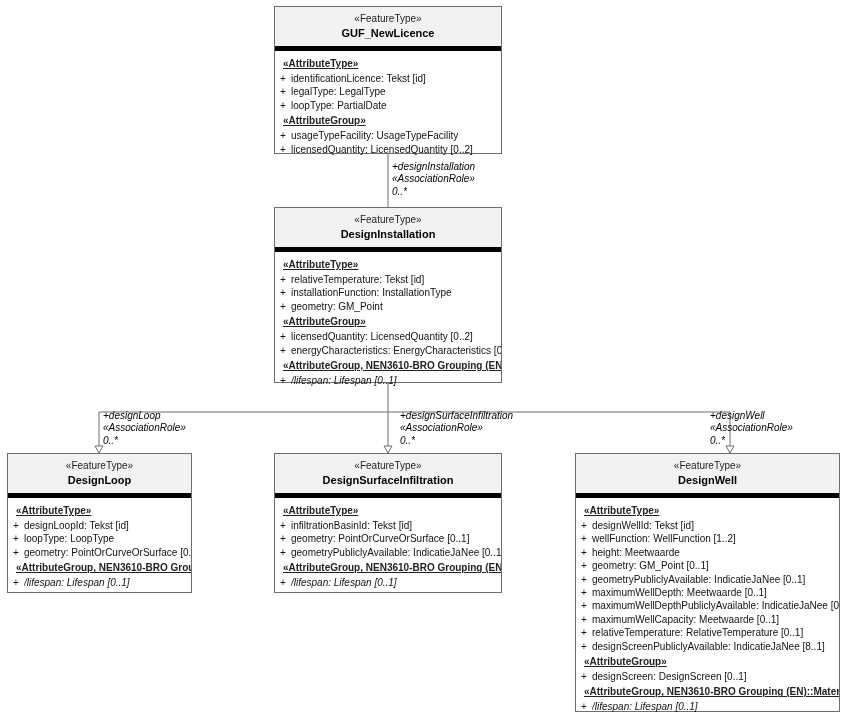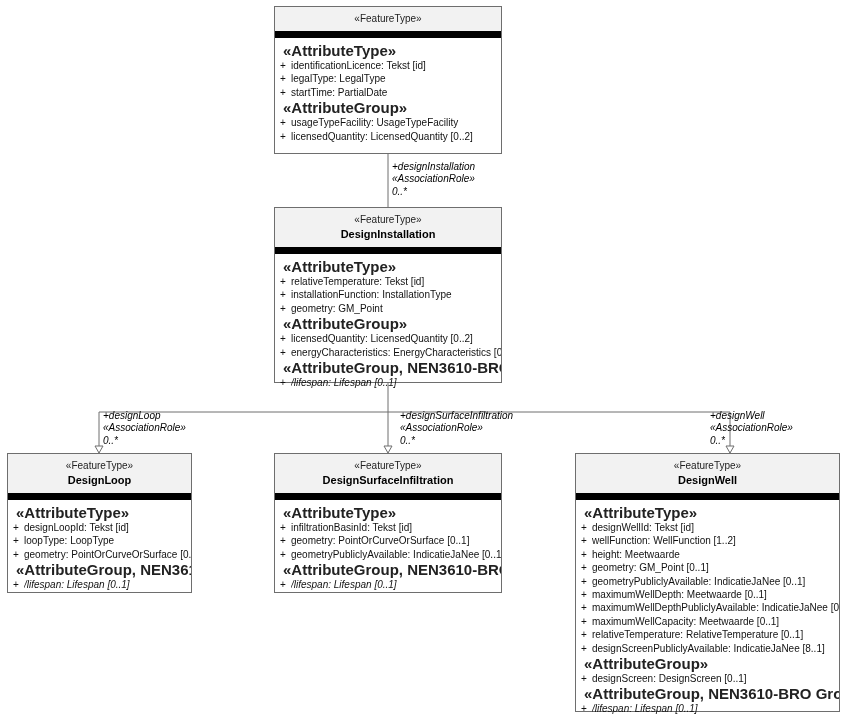--- a/index.html
+++ b/index.html
@@ -30,48 +30,49 @@
     pointer-events: none;
   }
   .uml-class {
     position: absolute;
     border: 1px solid #6e6e6e;
     background: #ffffff;
     box-sizing: border-box;
   }
   .uml-header {
     background: #f2f2f2;
-    border-bottom: 7px solid #000000;
+    border-bottom: 5px solid #000000;
     text-align: center;
     padding: 5px 2px 6px 2px;
     box-sizing: border-box;
   }
   .stereotype {
     font-size: 10px;
     color: #222222;
     line-height: 13px;
   }
   .classname {
     font-size: 11px;
     font-weight: bold;
     color: #000000;
     line-height: 14px;
     padding-top: 1px;
   }
   .uml-body {
     padding: 4px 0 5px 0;
   }
   .group-label {
-    font-size: 15px;
+    font-size: 10px;
     font-weight: bold;
     color: #222222;
     padding: 2px 0 2px 8px;
     line-height: 13px;
     white-space: nowrap;
     overflow: hidden;
+    text-decoration: underline;
   }
   .attr-row {
     display: flex;
     line-height: 13.4px;
     font-size: 10px;
     color: #111111;
     white-space: nowrap;
     overflow: hidden;
   }
   .attr-vis {
@@ -125,34 +126,35 @@
     <line x1="730" y1="412" x2="730" y2="453" stroke="#6e6e6e" stroke-width="1"></line>
 
     <polygon points="99,453 95,446 103,446" fill="#ffffff" stroke="#6e6e6e" stroke-width="1"></polygon>
     <polygon points="388,453 384,446 392,446" fill="#ffffff" stroke="#6e6e6e" stroke-width="1"></polygon>
     <polygon points="730,453 726,446 734,446" fill="#ffffff" stroke="#6e6e6e" stroke-width="1"></polygon>
   </svg>
 
   <div class="uml-class" style="left:274px; top:6px; width:228px; height:148px;">
     <div class="uml-header">
       <div class="stereotype">«FeatureType»</div>
+      <div class="classname">GUF_NewLicence</div>
     </div>
     <div class="uml-body">
       <div class="group-label">«AttributeType»</div>
       <div class="attr-row">
         <span class="attr-vis">+</span>
         <span class="attr-text">identificationLicence: Tekst [id]</span>
       </div>
       <div class="attr-row">
         <span class="attr-vis">+</span>
         <span class="attr-text">legalType: LegalType</span>
       </div>
       <div class="attr-row">
         <span class="attr-vis">+</span>
-        <span class="attr-text">startTime: PartialDate</span>
+        <span class="attr-text">loopType: PartialDate</span>
       </div>
       <div class="group-label">«AttributeGroup»</div>
       <div class="attr-row">
         <span class="attr-vis">+</span>
         <span class="attr-text">usageTypeFacility: UsageTypeFacility</span>
       </div>
       <div class="attr-row">
         <span class="attr-vis">+</span>
         <span class="attr-text">licensedQuantity: LicensedQuantity [0..2]</span>
       </div>

